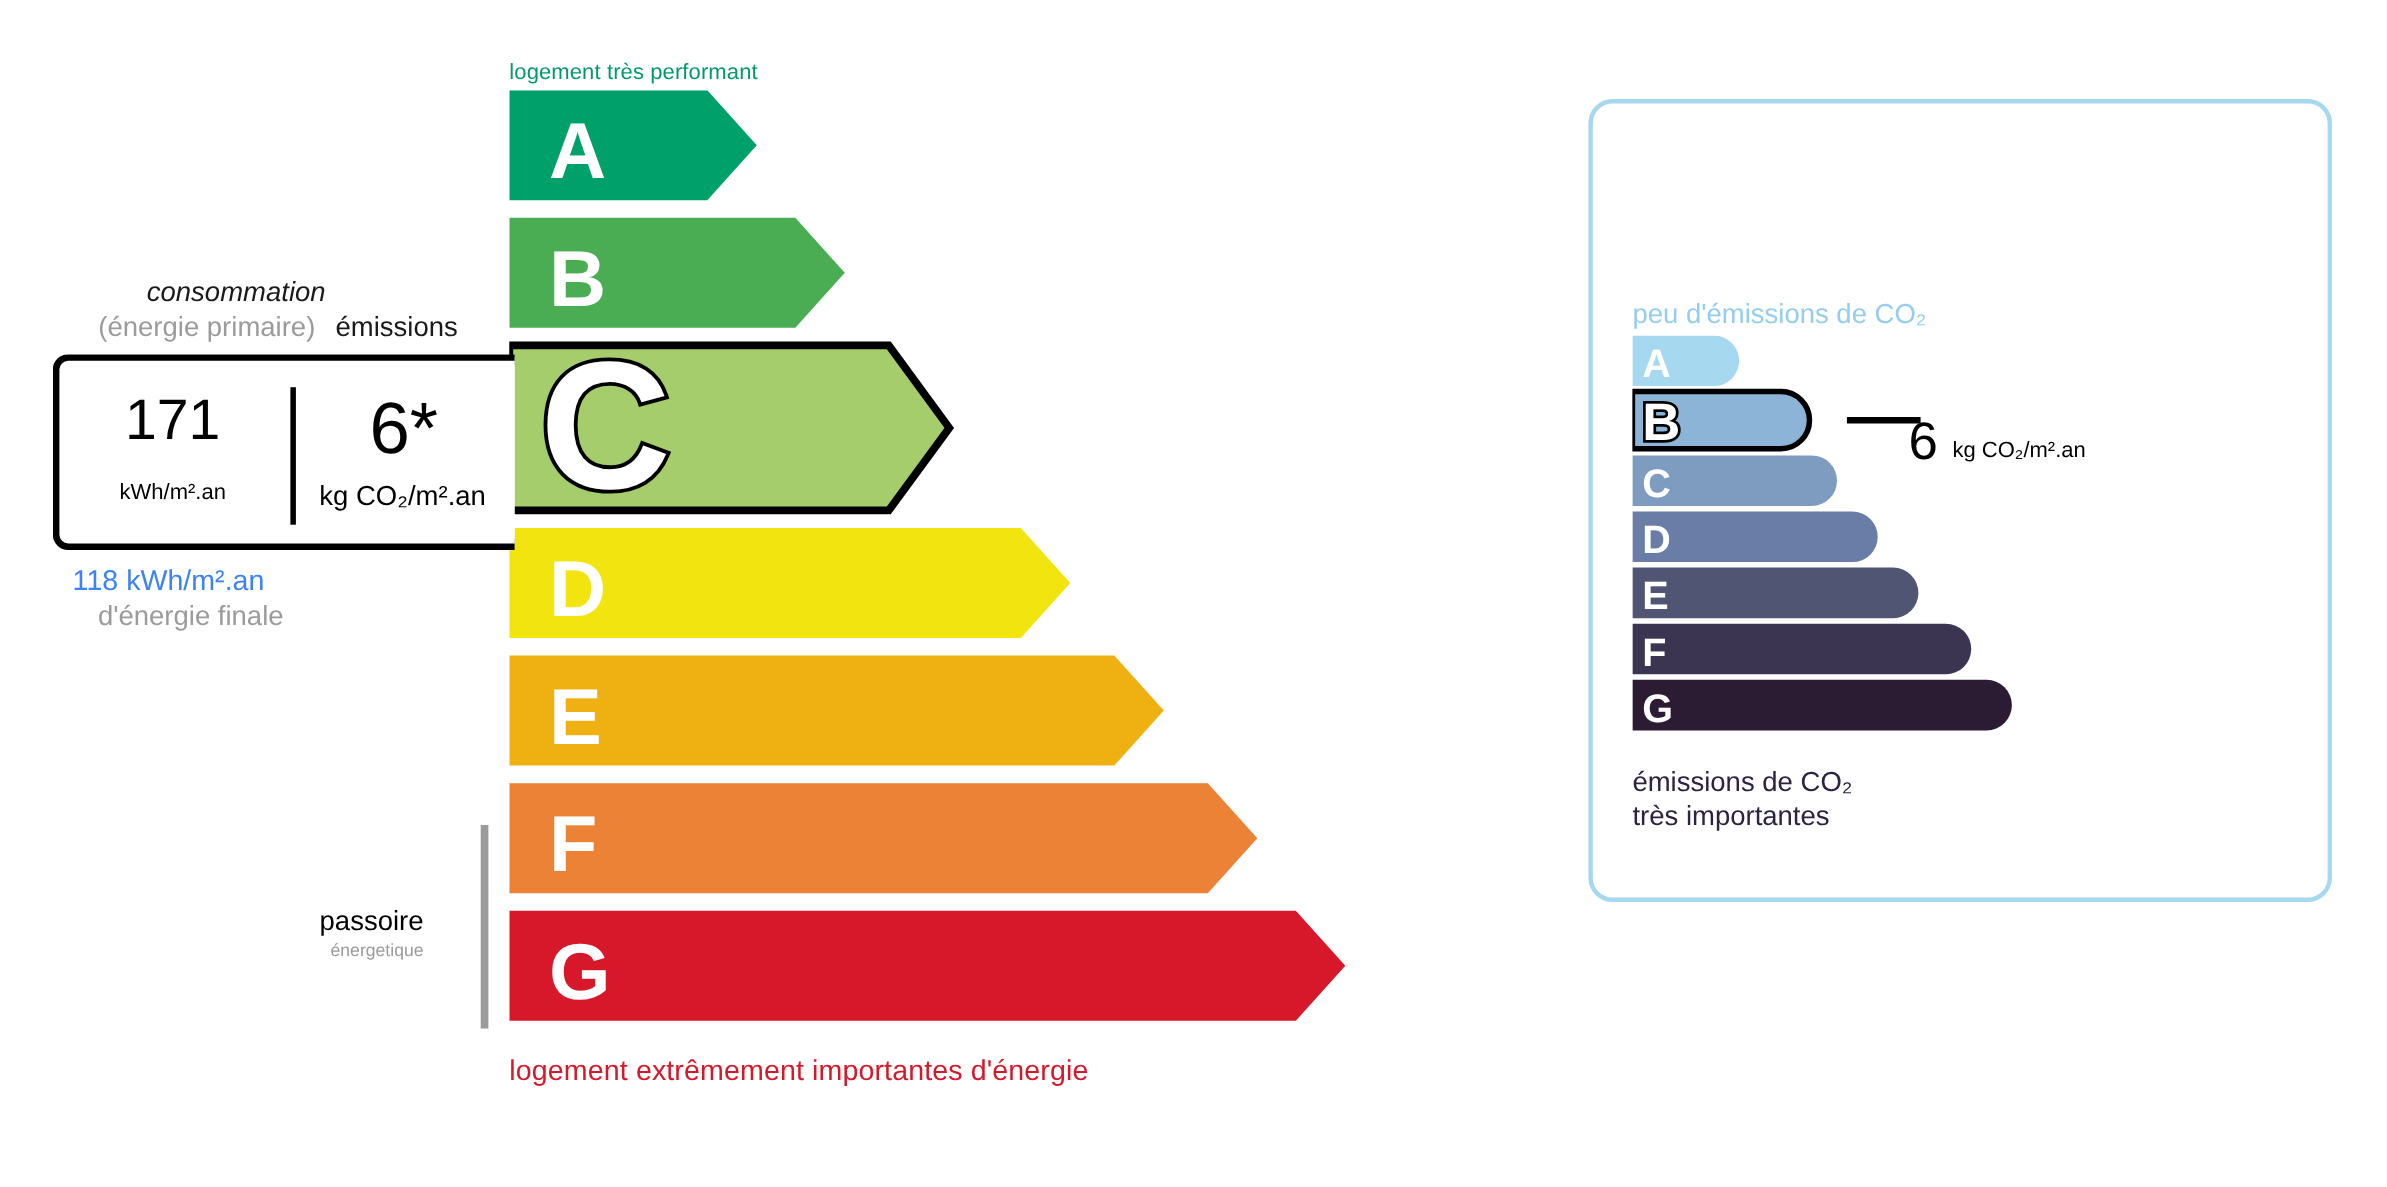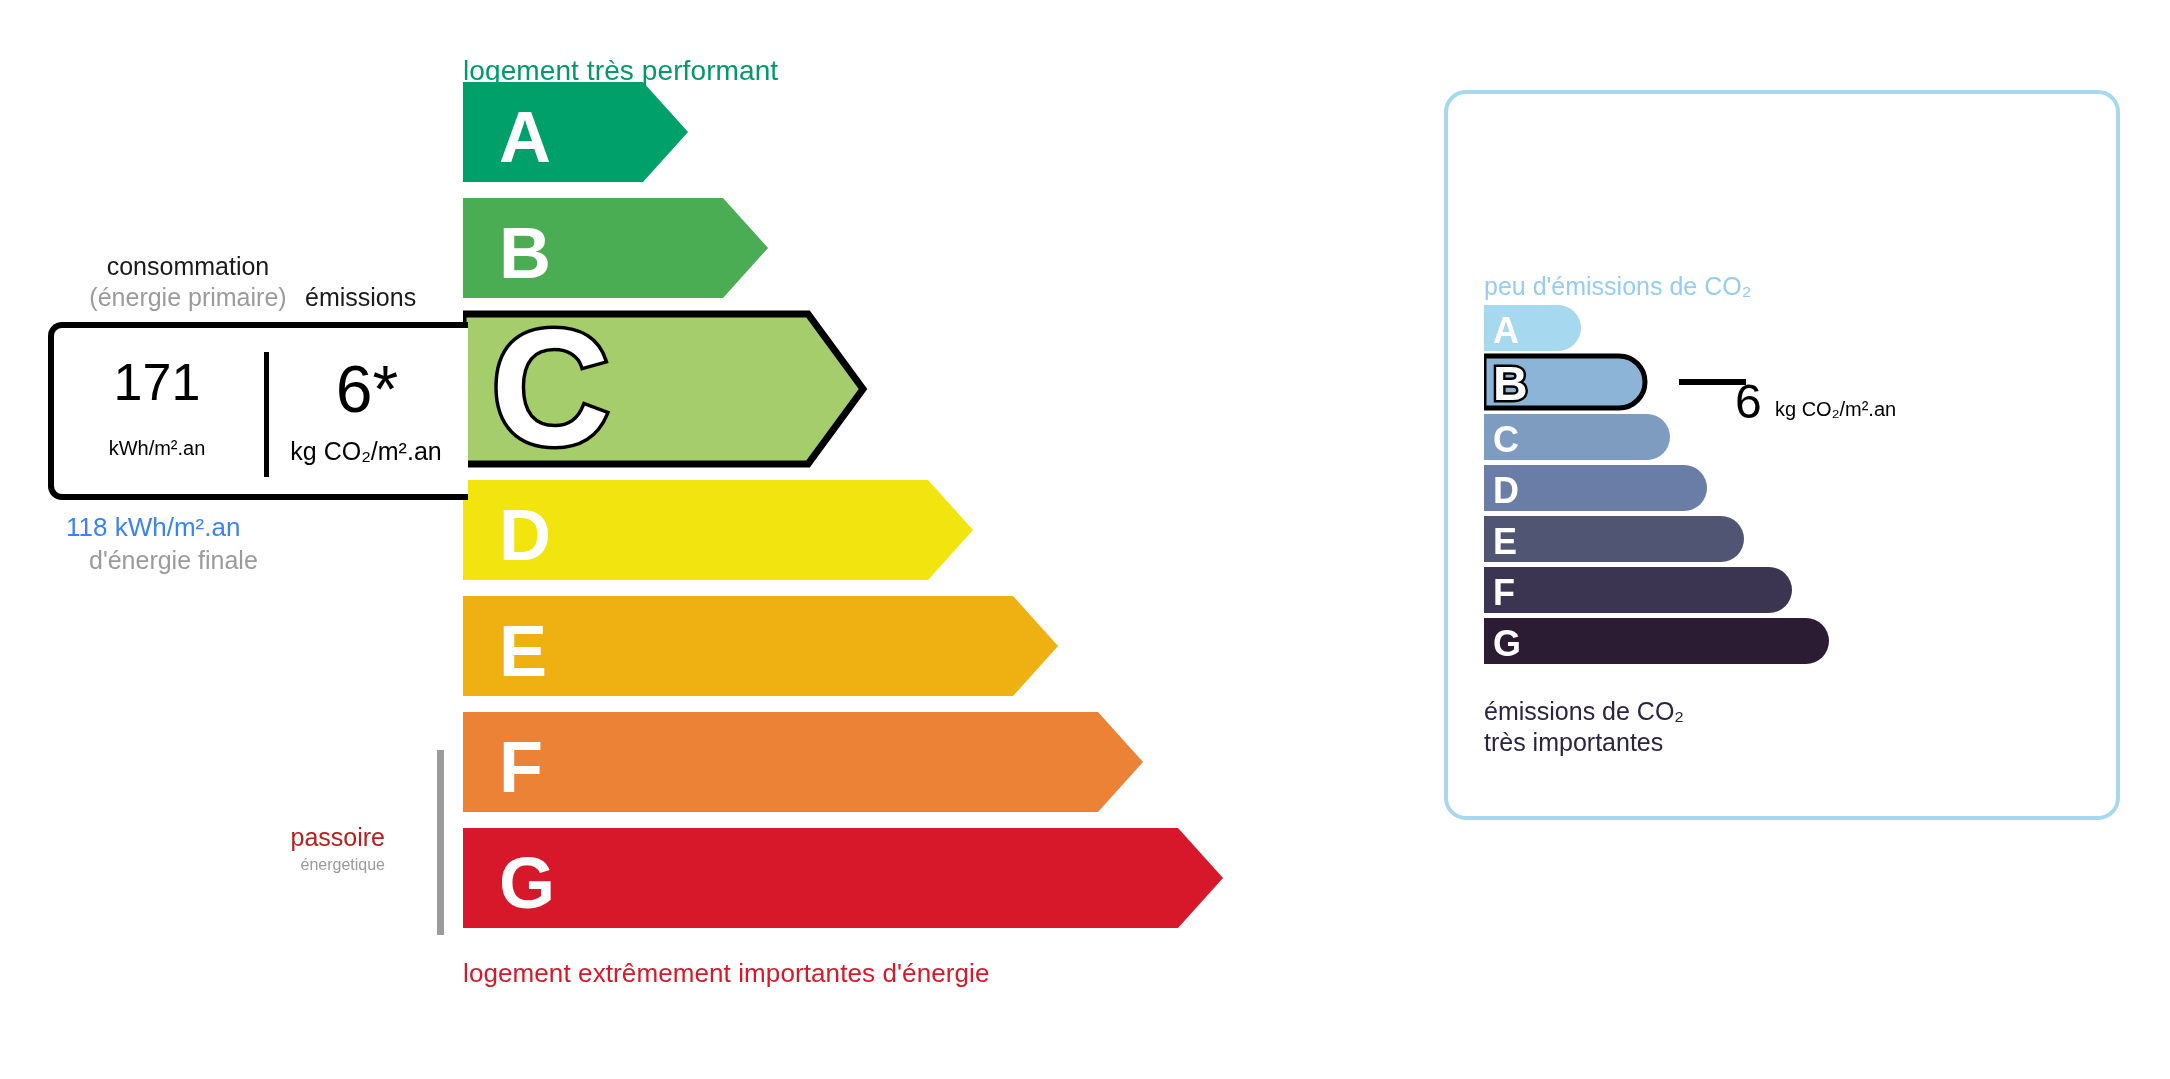--- a/index.html
+++ b/index.html
@@ -8,30 +8,30 @@
     font-family:"Liberation Sans", sans-serif;
     color:#000;
   }
   #stage{position:relative;width:2170px;height:1079px;background:#fff;}
 
   
   .abs{position:absolute;}
 
   .hdr-green{
     position:absolute;left:463px;top:55px;
-    font-size:28px;color:#009a6a;white-space:nowrap;letter-spacing:.1px;
+    font-size:20px;color:#009a6a;white-space:nowrap;letter-spacing:.1px;
   }
   .ftr-red{
     position:absolute;left:463px;top:958px;
     font-size:26px;color:#d7182a;white-space:nowrap;letter-spacing:.1px;
   }
 
   .lbl-conso{
-    position:absolute;left:68px;top:252px;width:240px;text-align:center;
-    font-size:25px;color:#1a1a1a;white-space:nowrap;
+    position:absolute;left:56px;top:252px;width:240px;text-align:right;
+    font-size:25px;color:#1a1a1a;white-space:nowrap;font-style:italic;
   }
   .lbl-conso-sub{
     position:absolute;left:48px;top:283px;width:280px;text-align:center;
     font-size:25px;color:#9b9b9b;white-space:nowrap;
   }
   .lbl-emis{
     position:absolute;left:305px;top:283px;
     font-size:25px;color:#1a1a1a;white-space:nowrap;
   }
 
@@ -62,21 +62,21 @@
 
   .final-1{
     position:absolute;left:66px;top:512px;font-size:26px;color:#3b82f6;white-space:nowrap;text-align:right;
   }
   .final-2{
     position:absolute;left:66px;top:546px;font-size:25px;color:#9b9b9b;white-space:nowrap;margin-left:23px;
   }
 
   .passoire-1{
     position:absolute;left:180px;top:823px;width:205px;text-align:right;
-    font-size:25px;color:#b91c1c;white-space:nowrap;
+    font-size:25px;color:#000000;white-space:nowrap;
   }
   .passoire-2{
     position:absolute;left:150px;top:856px;width:235px;text-align:right;
     font-size:16px;color:#9b9b9b;white-space:nowrap;
   }
   .passoire-bar{
     position:absolute;left:437px;top:750px;width:7px;height:185px;background:#9b9b9b;
   }
 
   

